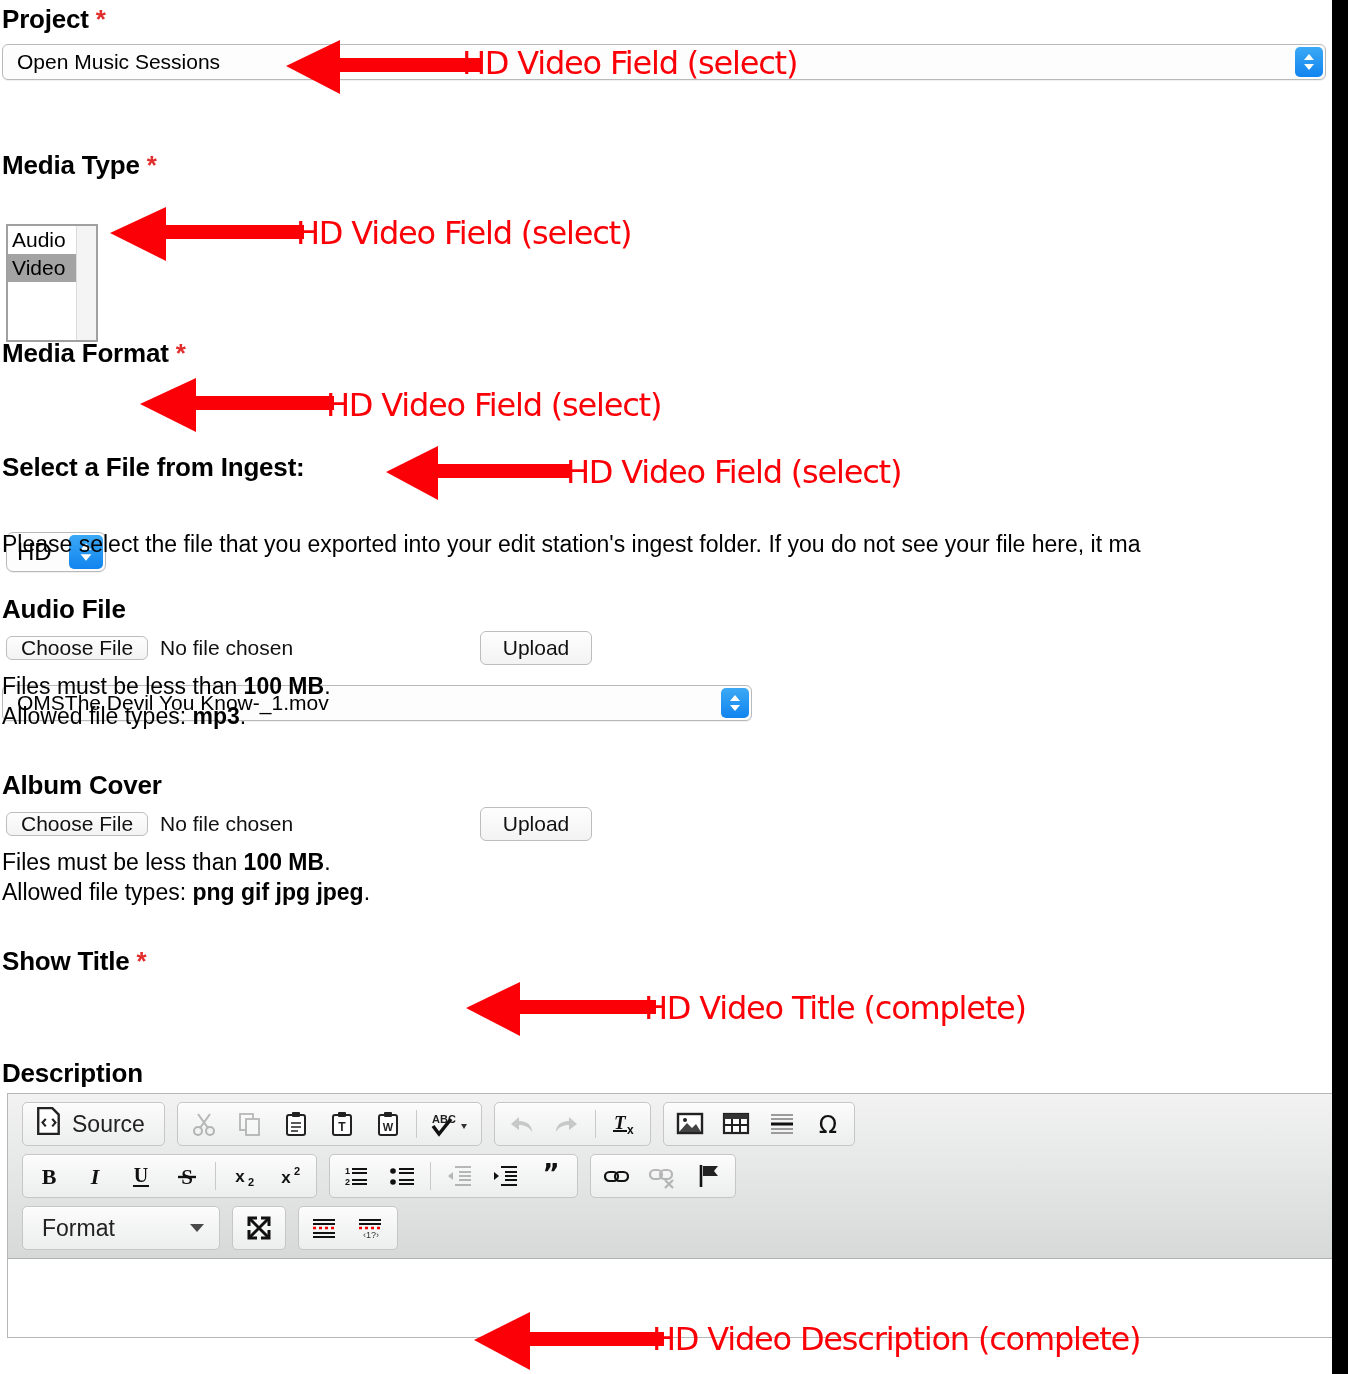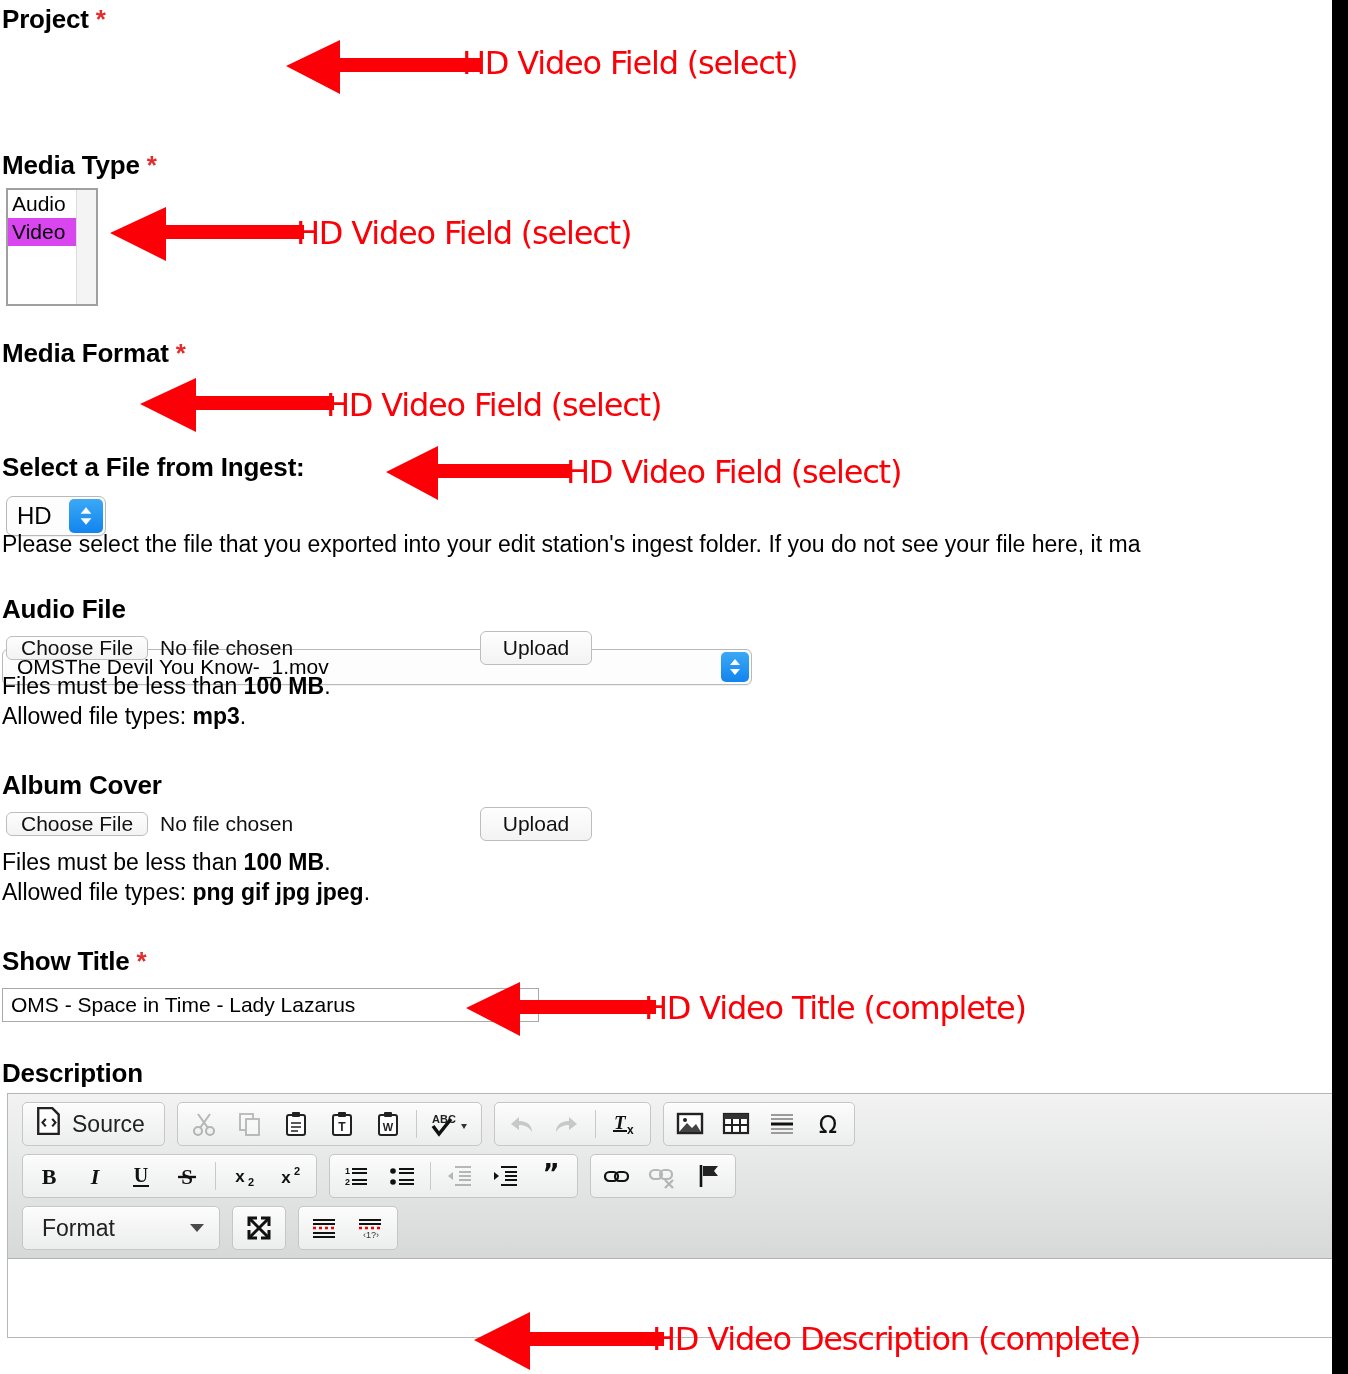--- a/index.html
+++ b/index.html
@@ -111,21 +111,21 @@
     position: relative;
     overflow: hidden;
   }
   .listbox .opt {
     font-size: 21px;
     line-height: 28px;
     padding-left: 4px;
     color: #000;
     white-space: nowrap;
   }
-  .listbox .opt.sel-opt { background: #d946ef; }
+  .listbox .opt.sel-opt { background: #a3a3a3; }
   .listbox .track {
     position: absolute;
     right: 0; top: 0; bottom: 0;
     width: 19px;
     background: #f4f4f4;
     border-left: 1px solid #dcdcdc;
   }
 
   
   .textinput {
@@ -267,20 +267,29 @@
 </head>
 <body>
 
 <div id="page">
 
   <div class="abs label" style="left:2px; top:4px;">
     <span>Project</span>
     <span class="req">*</span>
   </div>
 
+  <div class="abs sel" style="left:2px; top:44px; width:1324px;">
+    <span class="txt">Open Music Sessions</span>
+    <span class="stepper">
+      <svg width="18" height="24" viewBox="0 0 18 24">
+          <path d="M9 4 L14 10 L4 10 Z" fill="#fff"></path>
+          <path d="M9 20 L14 14 L4 14 Z" fill="#fff"></path>
+        </svg>
+    </span>
+  </div>
 
 
   <div class="abs label" style="left:2px; top:150px;">
     <span>Media Type</span>
     <span class="req">*</span>
   </div>
 
   <div class="abs listbox" style="left:6px; top:188px;">
     <div class="opt">Audio</div>
     <div class="opt sel-opt">Video</div>
@@ -346,23 +355,20 @@
   </div>
   <div class="abs help" style="left:2px; top:879px;">
     <span>Allowed file types: </span><span class="strong">png gif jpg jpeg</span><span>.</span>
   </div>
 
   <div class="abs label" style="left:2px; top:946px;">
     <span>Show Title</span>
     <span class="req">*</span>
   </div>
 
-  <div class="abs textinput" style="left:2px; top:988px; width:537px;">
-    <span>OMS - Space in Time - Lady Lazarus</span>
-  </div>
 
   <div class="abs label" style="left:2px; top:1058px;">Description</div>
 
   <div id="editor">
     <div id="ck-toolbar">
 
       <div class="ck-row">
         <div class="ck-group">
           <div class="ck-source">
             <span>

